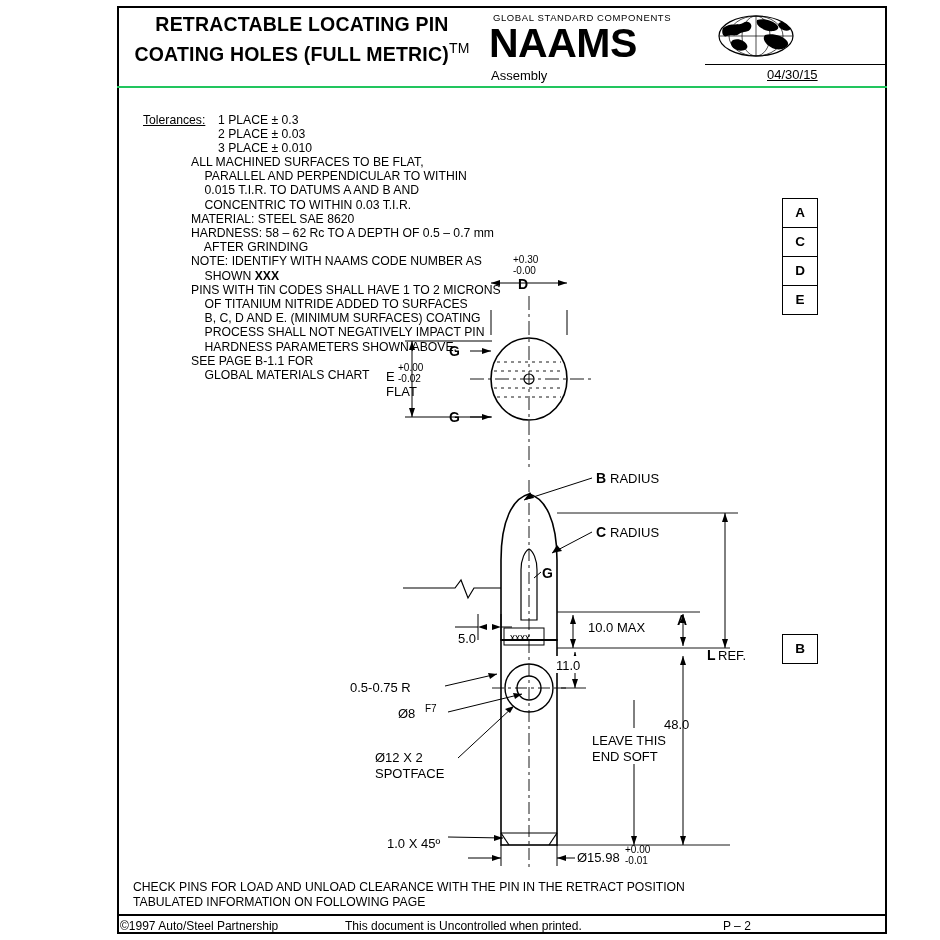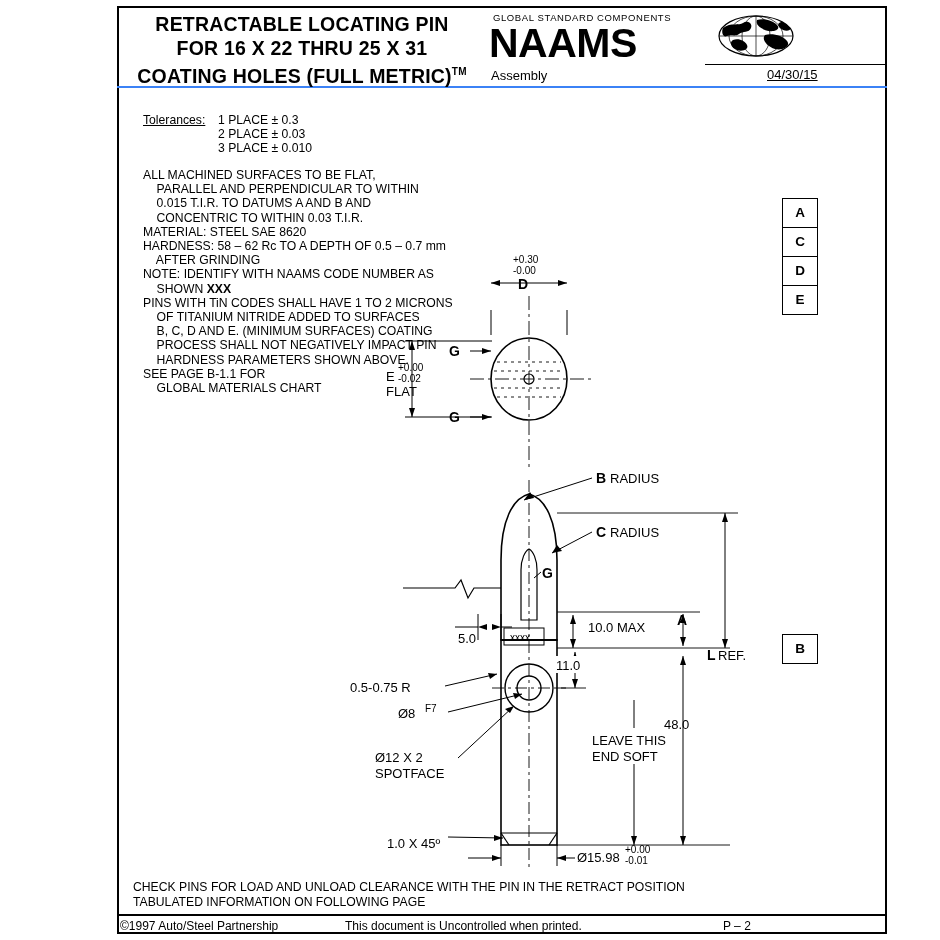--- a/index.html
+++ b/index.html
@@ -2,25 +2,25 @@
 <html><head>
 <meta charset="utf-8">
 <style>
   html,body{margin:0;padding:0;background:#ffffff;}
   body{width:940px;height:940px;overflow:hidden;font-family:"Liberation Sans",sans-serif;color:#000;}
   #sheet{position:relative;width:940px;height:940px;}
 
   .frame{position:absolute;left:117px;top:6px;width:770px;height:928px;border:2px solid #000;box-sizing:border-box;}
 
   
-  .titleblock{position:absolute;left:117px;top:6px;width:770px;height:82px;border-bottom:2px solid #3b82f6;box-sizing:border-box;}
+  .titleblock{position:absolute;left:117px;top:6px;width:770px;height:82px;border-bottom:2px solid #22c55e;box-sizing:border-box;}
   .tb-left{position:absolute;left:0;top:0;width:370px;height:80px;text-align:center;}
   .tb-left .l{font-weight:bold;font-size:19.5px;line-height:24px;letter-spacing:0.2px;white-space:nowrap;}
   .tb-left .l1{padding-top:6px;}
-  .tm{font-size:10px;font-weight:bold;vertical-align:super;}
+  .tm{font-size:14px;font-weight:normal;vertical-align:super;}
   .tb-mid{position:absolute;left:372px;top:0;width:215px;height:80px;}
   .gsc{position:absolute;left:4px;top:6px;font-size:9.5px;letter-spacing:0.6px;}
   .naams{position:absolute;left:0px;top:14px;font-size:41px;font-weight:bold;letter-spacing:-0.5px;}
   .assembly{position:absolute;left:2px;top:62px;font-size:13px;}
   .tb-right{position:absolute;left:588px;top:0;width:180px;height:80px;}
   .globe{position:absolute;left:12px;top:8px;width:78px;height:44px;}
   .dateline{position:absolute;left:0;top:58px;width:180px;border-top:1.6px solid #000;}
   .date{position:absolute;left:62px;top:61px;font-size:13px;text-decoration:underline;}
 
   
@@ -50,21 +50,20 @@
 </head>
 <body>
 
 <div id="sheet">
 
   <div class="frame"></div>
 
   <div class="titleblock">
     <div class="tb-left">
       <div class="l l1">RETRACTABLE LOCATING PIN</div>
-      <div class="l">FOR 16 X 22 THRU 25 X 31</div>
       <div class="l">
         <span>COATING HOLES (FULL METRIC)</span><span class="tm">TM</span>
       </div>
     </div>
     <div class="tb-mid">
       <div class="gsc">GLOBAL STANDARD COMPONENTS</div>
       <div class="naams">NAAMS</div>
       <div class="assembly">Assembly</div>
     </div>
     <div class="tb-right">
@@ -96,21 +95,21 @@
 
   <div class="ztab" style="left:782px;top:198px;">A</div>
   <div class="ztab" style="left:782px;top:227px;">C</div>
   <div class="ztab" style="left:782px;top:256px;">D</div>
   <div class="ztab" style="left:782px;top:285px;">E</div>
   <div class="ztab" style="left:782px;top:634px;">B</div>
 
   <div class="tol-label">Tolerances:</div>
   <div class="tol-lines"><span>1 PLACE ± 0.3</span><br><span>2 PLACE ± 0.03</span><br><span>3 PLACE ± 0.010</span></div>
 
-  <div class="notes" style="top:168px;"><span>ALL MACHINED SURFACES TO BE FLAT,
+  <div class="notes" style="top:155px;margin-left:48px;"><span>ALL MACHINED SURFACES TO BE FLAT,
     PARALLEL AND PERPENDICULAR TO WITHIN
     0.015 T.I.R. TO DATUMS A AND B AND
     CONCENTRIC TO WITHIN 0.03 T.I.R.
 MATERIAL: STEEL SAE 8620
 HARDNESS: 58 – 62 Rc TO A DEPTH OF 0.5 – 0.7 mm
     AFTER GRINDING
 NOTE: IDENTIFY WITH NAAMS CODE NUMBER AS
     SHOWN </span><b>XXX</b>
 <span>PINS WITH TiN CODES SHALL HAVE 1 TO 2 MICRONS
     OF TITANIUM NITRIDE ADDED TO SURFACES

